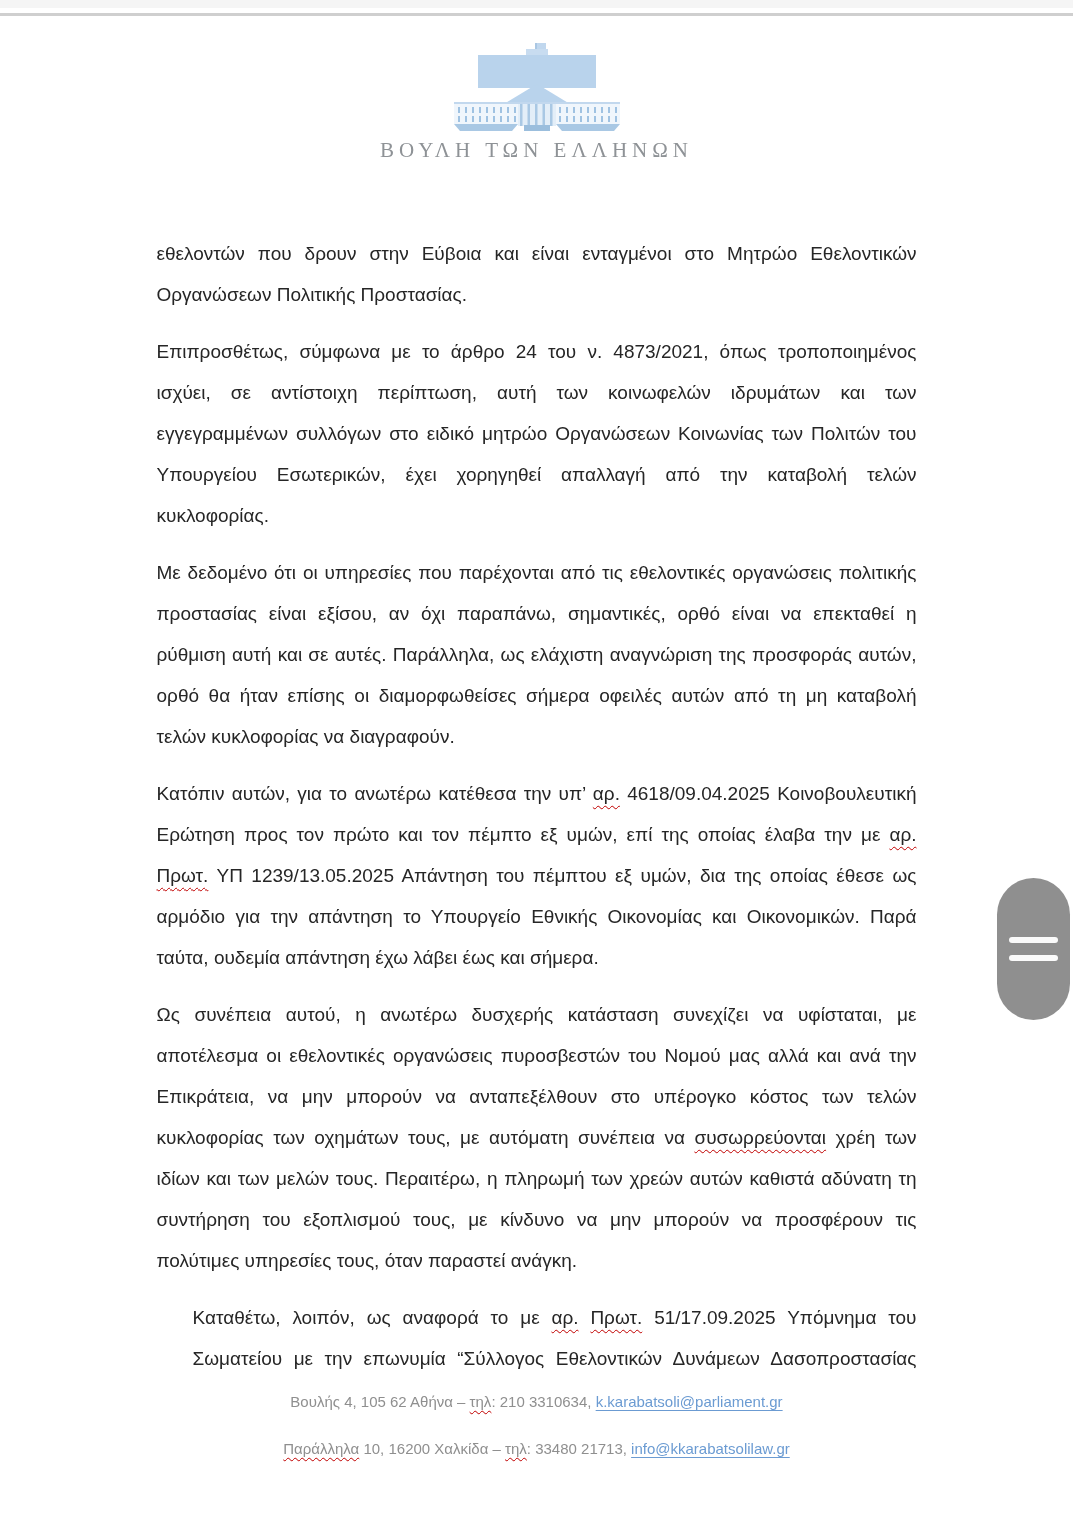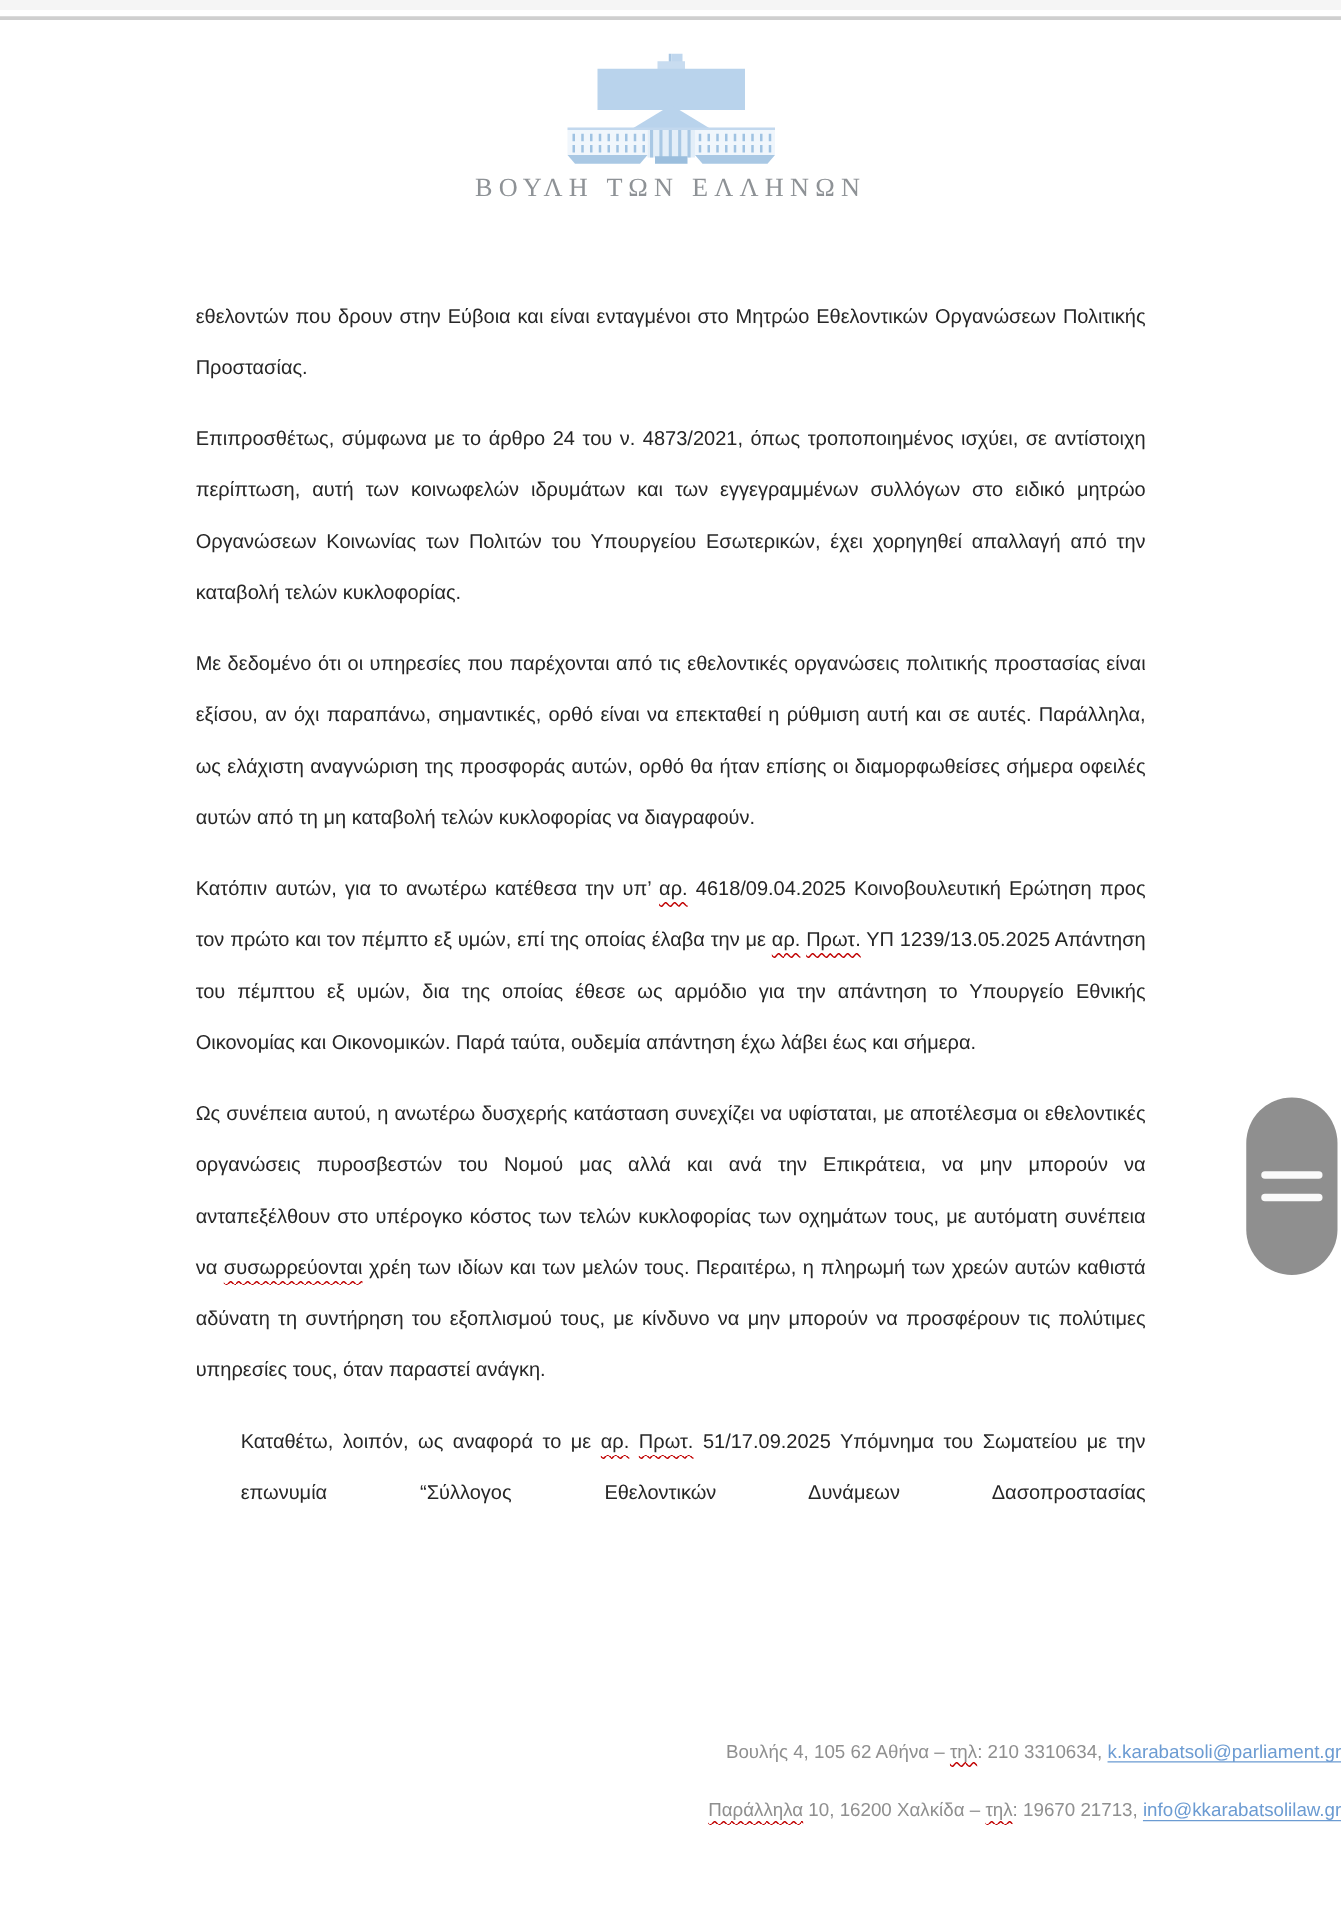--- a/index.html
+++ b/index.html
@@ -12,21 +12,21 @@
   .top-strip{height:8px;background:#f5f5f5;}
   .top-gap{height:5px;background:#ffffff;}
   .top-line{height:3px;background:#cfcfcf;}
   header.logo{margin-top:26px;text-align:center;}
   .logo-title{
     font-family:"Liberation Serif",serif;
     font-size:21px;letter-spacing:5px;color:#8e9296;margin-top:4px;
   }
   main.content{
     width:760px;margin:70px auto 0;
-    color:#262626;font-size:16px;line-height:41px;
+    color:#262626;font-size:19px;line-height:41px;
     text-align:justify;text-justify:inter-word;
   }
   .para{margin:0 0 16px 0;}
   .para.jlast{text-align-last:justify;margin-left:36px;}
   .normal{}
   .misspelled{
     text-decoration:underline;
     text-decoration-style:wavy;
     text-decoration-color:#c00000;
     text-decoration-thickness:1px;
@@ -34,21 +34,21 @@
     text-underline-offset:5px;
   }
   .link{
     color:#6b9bd2;
     text-decoration:underline;
     text-underline-offset:3px;
     cursor:pointer;
   }
   footer.footer{
     position:absolute;left:0;right:0;top:1378px;
-    text-align:right;color:#8f8f8f;font-size:15px;line-height:47px;
+    text-align:center;color:#8f8f8f;font-size:15px;line-height:47px;
   }
   .footer-line{white-space:nowrap;}
   .footer .misspelled{text-underline-offset:3px;}
   .scroll-pill{
     position:absolute;left:997px;top:878px;width:73px;height:142px;
     border-radius:37px;background:#8f8f8f;
     display:flex;flex-direction:column;align-items:center;justify-content:center;gap:12px;
     cursor:grab;
   }
   .scroll-pill .bar{width:49px;height:6px;border-radius:3px;background:#fafafa;}
@@ -99,21 +99,21 @@
       <div class="para"><span class="normal">εθελοντών που δρουν στην Εύβοια και είναι ενταγμένοι στο Μητρώο Εθελοντικών Οργανώσεων Πολιτικής Προστασίας.</span></div>
       <div class="para"><span class="normal">Επιπροσθέτως, σύμφωνα με το άρθρο 24 του ν. 4873/2021, όπως τροποποιημένος ισχύει, σε αντίστοιχη περίπτωση, αυτή των κοινωφελών ιδρυμάτων και των εγγεγραμμένων συλλόγων στο ειδικό μητρώο Οργανώσεων Κοινωνίας των Πολιτών του Υπουργείου Εσωτερικών, έχει χορηγηθεί απαλλαγή από την καταβολή τελών κυκλοφορίας.</span></div>
       <div class="para"><span class="normal">Με δεδομένο ότι οι υπηρεσίες που παρέχονται από τις εθελοντικές οργανώσεις πολιτικής προστασίας είναι εξίσου, αν όχι παραπάνω, σημαντικές, ορθό είναι να επεκταθεί η ρύθμιση αυτή και σε αυτές. Παράλληλα, ως ελάχιστη αναγνώριση της προσφοράς αυτών, ορθό θα ήταν επίσης οι διαμορφωθείσες σήμερα οφειλές αυτών από τη μη καταβολή τελών κυκλοφορίας να διαγραφούν.</span></div>
       <div class="para"><span class="normal">Κατόπιν αυτών, για το ανωτέρω κατέθεσα την υπ’ </span><span class="misspelled">αρ.</span><span class="normal"> 4618/09.04.2025 Κοινοβουλευτική Ερώτηση προς τον πρώτο και τον πέμπτο εξ υμών, επί της οποίας έλαβα την με </span><span class="misspelled">αρ.</span><span class="normal"> </span><span class="misspelled">Πρωτ.</span><span class="normal"> ΥΠ 1239/13.05.2025 Απάντηση του πέμπτου εξ υμών, δια της οποίας έθεσε ως αρμόδιο για την απάντηση το Υπουργείο Εθνικής Οικονομίας και Οικονομικών. Παρά ταύτα, ουδεμία απάντηση έχω λάβει έως και σήμερα.</span></div>
       <div class="para"><span class="normal">Ως συνέπεια αυτού, η ανωτέρω δυσχερής κατάσταση συνεχίζει να υφίσταται, με αποτέλεσμα οι εθελοντικές οργανώσεις πυροσβεστών του Νομού μας αλλά και ανά την Επικράτεια, να μην μπορούν να ανταπεξέλθουν στο υπέρογκο κόστος των τελών κυκλοφορίας των οχημάτων τους, με αυτόματη συνέπεια να </span><span class="misspelled">συσωρρεύονται</span><span class="normal"> χρέη των ιδίων και των μελών τους. Περαιτέρω, η πληρωμή των χρεών αυτών καθιστά αδύνατη τη συντήρηση του εξοπλισμού τους, με κίνδυνο να μην μπορούν να προσφέρουν τις πολύτιμες υπηρεσίες τους, όταν παραστεί ανάγκη.</span></div>
       <div class="para jlast"><span class="normal">Καταθέτω, λοιπόν, ως αναφορά το με </span><span class="misspelled">αρ.</span><span class="normal"> </span><span class="misspelled">Πρωτ.</span><span class="normal"> 51/17.09.2025 Υπόμνημα του Σωματείου με την επωνυμία “Σύλλογος Εθελοντικών Δυνάμεων Δασοπροστασίας</span></div>
     </main>
 
   <footer class="footer">
       <div class="footer-line"><span class="normal">Βουλής 4, 105 62 Αθήνα – </span><span class="misspelled">τηλ</span><span class="normal">: 210 3310634, </span><span class="link">k.karabatsoli@parliament.gr</span></div>
-      <div class="footer-line"><span class="misspelled">Παράλληλα</span><span class="normal"> 10, 16200 Χαλκίδα – </span><span class="misspelled">τηλ</span><span class="normal">: 19670 21713, </span><span class="link">info@kkarabatsolilaw.gr</span></div>
+      <div class="footer-line"><span class="misspelled">Παράλληλα</span><span class="normal"> 10, 16200 Χαλκίδα – </span><span class="misspelled">τηλ</span><span class="normal">: 33480 21713, </span><span class="link">info@kkarabatsolilaw.gr</span></div>
     </footer>
 
   <div class="scroll-pill">
     <span class="bar"></span>
     <span class="bar"></span>
   </div>
 
 </div>
 
 </body></html>

